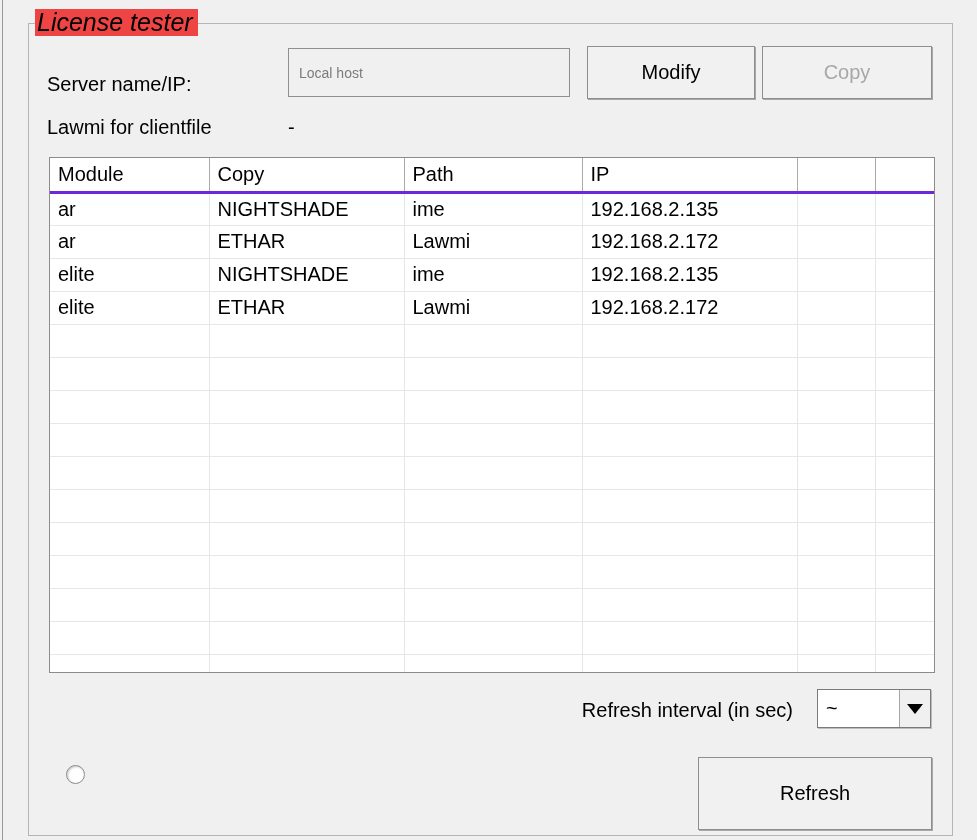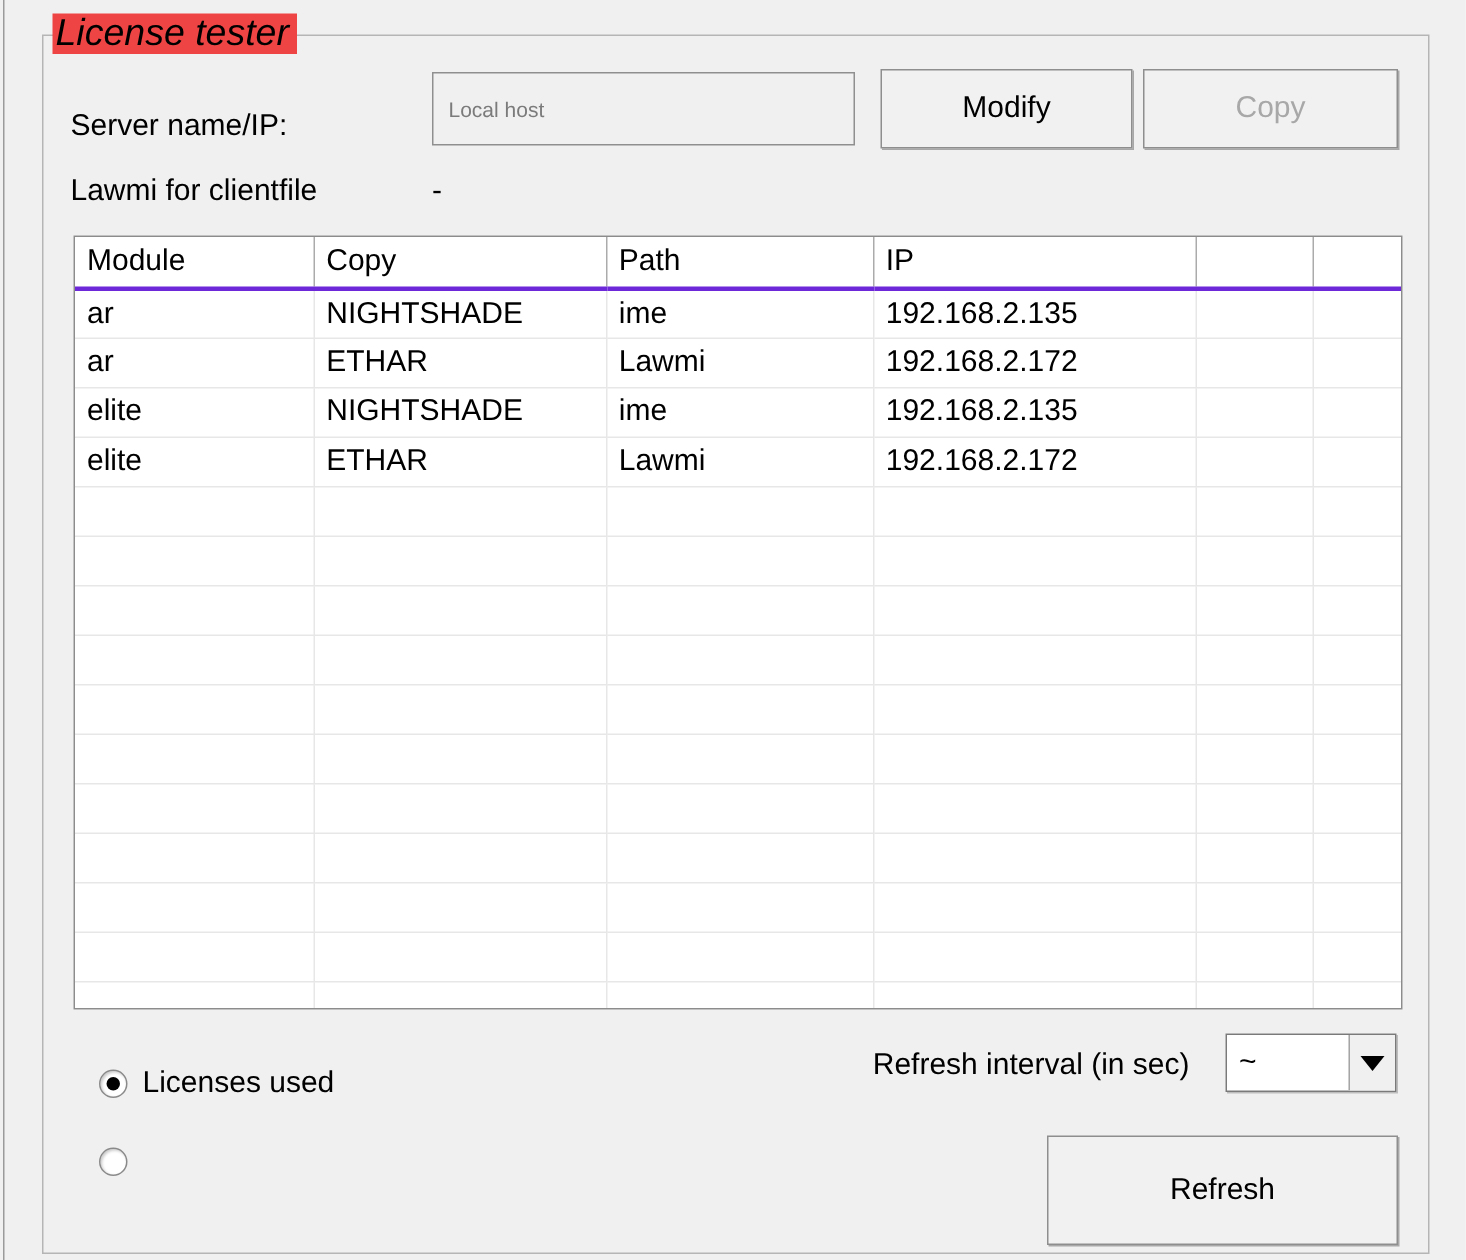--- a/index.html
+++ b/index.html
@@ -295,24 +295,20 @@
             <td></td>
             <td></td>
             <td></td>
             <td></td>
             <td></td>
           </tr>
       </tbody>
     </table>
   </div>
 
-  <div class="radio-row" style="top:685px;">
-    <span class="radio-circle checked"></span>
-    <span class="radio-label">Licenses used</span>
-  </div>
   <div class="radio-row" style="top:741px;">
     <span class="radio-circle"></span>
   </div>
 
   <span class="interval-label">Refresh interval (in sec)</span>
   <div class="combobox">
     <span class="combobox-value">~</span>
     <span class="combobox-arrow-btn">
       <span class="arrow-down"></span>
     </span>

